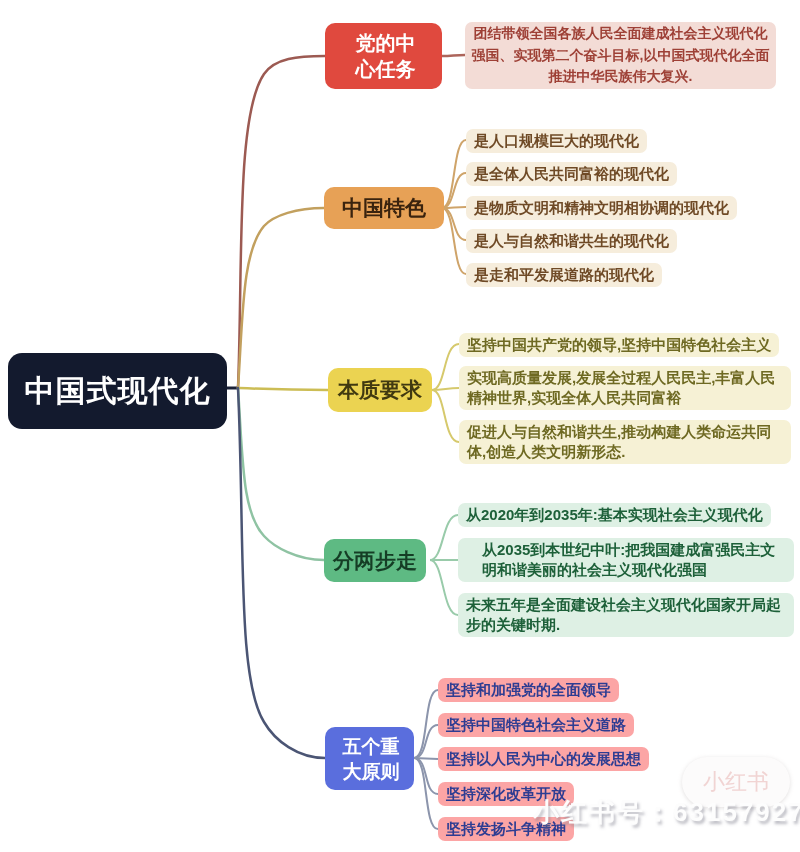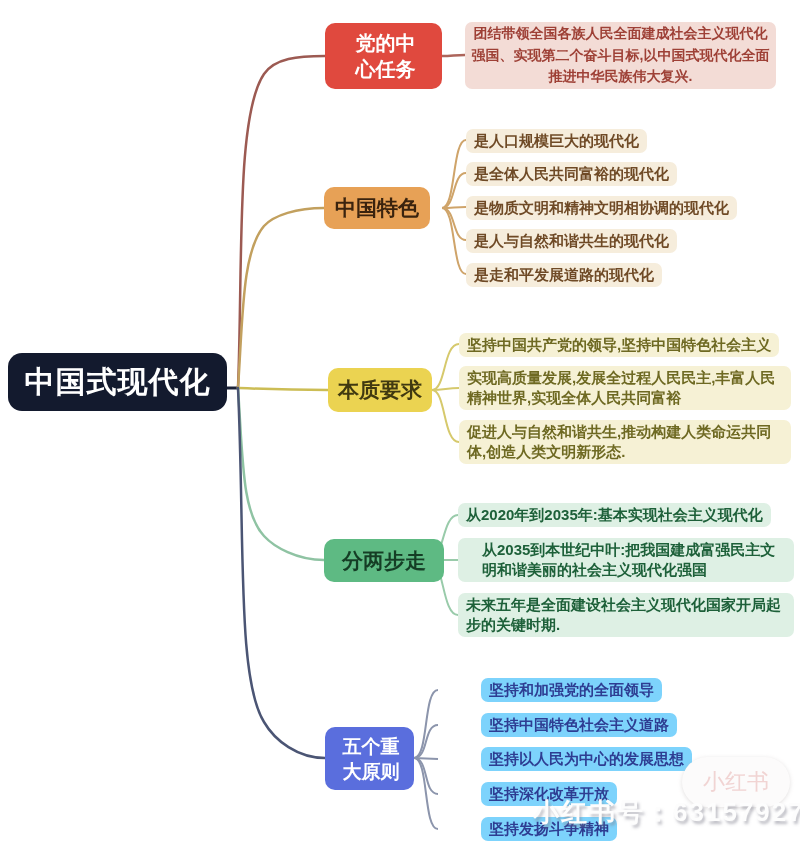--- a/index.html
+++ b/index.html
@@ -4,42 +4,42 @@
 <style>
   html,body{margin:0;padding:0;background:#fff;}
   #canvas{
     position:relative;width:800px;height:852px;background:#ffffff;overflow:hidden;
     font-family:"Liberation Sans","DejaVu Sans",sans-serif;
   }
   #wires{position:absolute;left:0;top:0;width:800px;height:852px;}
   .node,.leaf{position:absolute;box-sizing:border-box;font-weight:bold;}
   .node{display:flex;align-items:center;justify-content:center;text-align:right;}
   .root{
-    left:8px;top:353px;width:219px;height:58px;border-radius:14px;
+    left:8px;top:353px;width:219px;height:76px;border-radius:14px;
     background:#131a2e;color:#ffffff;font-size:30px;letter-spacing:1px;
   }
   .n1{left:325px;top:23px;width:117px;height:66px;border-radius:10px;
       background:#e0493e;color:#ffffff;font-size:20px;line-height:26px;}
   .n1 span{display:block;width:64px;}
-  .n2{left:324px;top:187px;width:106px;height:42px;border-radius:10px;
+  .n2{left:324px;top:187px;width:120px;height:42px;border-radius:10px;
       background:#e7a156;color:#3a230e;font-size:21px;}
   .n3{left:328px;top:368px;width:104px;height:44px;border-radius:10px;
       background:#ebd351;color:#403910;font-size:21px;}
-  .n4{left:324px;top:539px;width:120px;height:43px;border-radius:10px;
+  .n4{left:324px;top:539px;width:102px;height:43px;border-radius:10px;
       background:#5eba83;color:#153d25;font-size:21px;}
   .n5{left:325px;top:727px;width:89px;height:63px;border-radius:10px;
       background:#5a6edd;color:#ffffff;font-size:19px;line-height:25px;}
   .n5 span{display:block;width:60px;}
   .leaf{border-radius:7px;font-size:15px;line-height:20px;padding:2px 8px;}
   .single{white-space:nowrap;}
   .c1{background:#f3dcd6;color:#9e4036;}
   .c2{background:#f6eddc;color:#6f4a26;}
   .c3{background:#f6f1d5;color:#6e6922;}
   .c4{background:#def0e4;color:#1d6039;}
-  .c5{background:#7dd3fc;color:#2e3d92;margin-left:43px;}
+  .c5{background:#fca5a5;color:#2e3d92;}
   .leaf-b1{left:465px;top:22px;width:311px;font-size:14px;line-height:21.5px;
            text-align:center;padding:1px 6px;}
   .wm-pill{
     position:absolute;left:682px;top:757px;width:108px;height:50px;border-radius:26px;
     background:#fcfbfb;box-shadow:0 1px 4px rgba(190,185,185,0.45);
     display:flex;align-items:center;justify-content:center;
     color:rgba(238,205,203,0.85);font-size:22px;font-weight:normal;z-index:5;
   }
   .wm-text{
     position:absolute;left:533px;top:795px;z-index:6;

